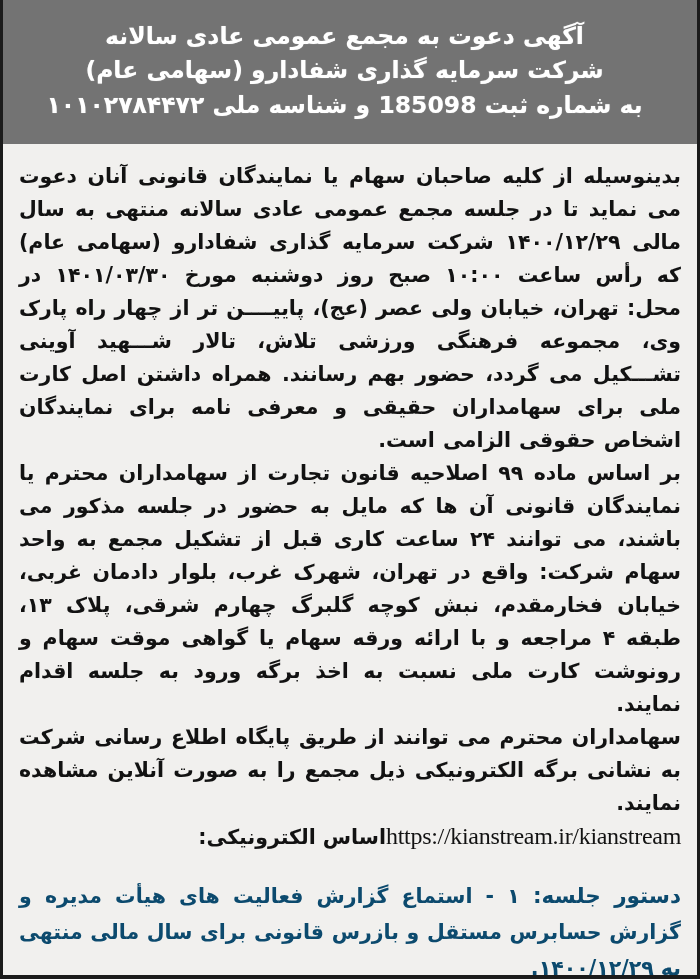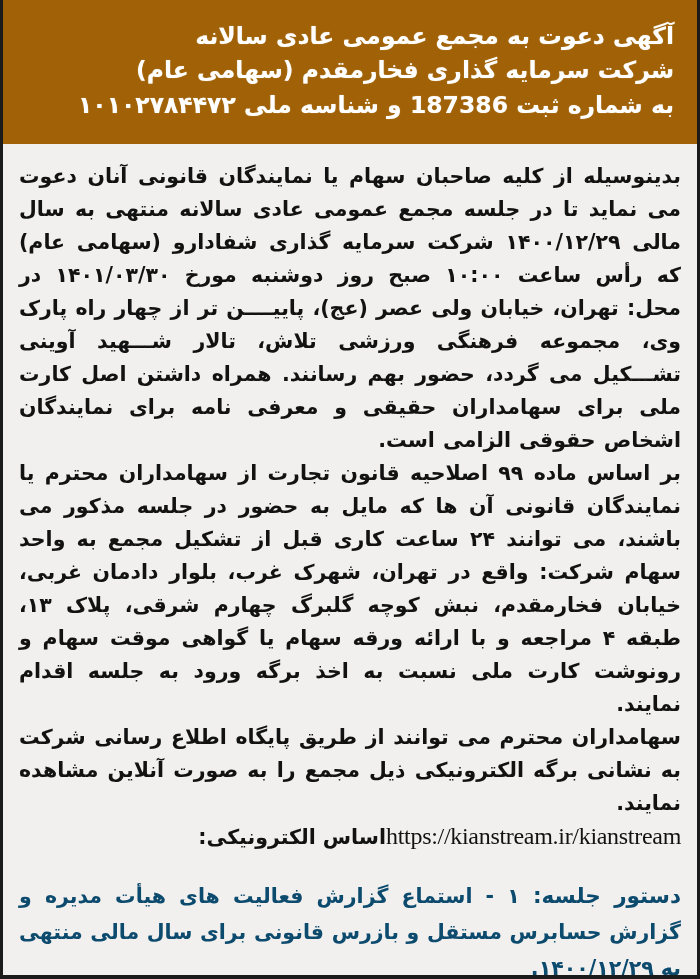--- a/index.html
+++ b/index.html
@@ -19,23 +19,24 @@
     background: #f1f0ee;
     overflow: hidden;
     border-right: 3px solid #1b1b1b;
     border-left: 3px solid #1b1b1b;
     border-bottom: 4px solid #1b1b1b;
     border-top: 0;
   }
 
   
   .masthead {
-    background: #a16207;
+    background: #737373;
     color: #ffffff;
     padding: 8px 23px 10px 12px;
+    text-align: center;
     direction: rtl;
     height: 144px;
     box-sizing: border-box;
     display: flex;
     flex-direction: column;
     justify-content: center;
     gap: 1px;
   }
   .masthead .mh-line {
     font-weight: bold;
@@ -101,22 +102,22 @@
     font-size: 21.5px;
   }
 </style>
 </head>
 <body>
 
 <div class="page">
 
   <div class="masthead">
     <div class="mh-line">آگهی دعوت به مجمع عمومی عادی سالانه</div>
-    <div class="mh-line">شرکت سرمایه گذاری فخارمقدم (سهامی عام)</div>
-    <div class="mh-line">به شماره ثبت 187386 و شناسه ملی ۱۰۱۰۲۷۸۴۴۷۲</div>
+    <div class="mh-line">شرکت سرمایه گذاری شفادارو (سهامی عام)</div>
+    <div class="mh-line">به شماره ثبت 185098 و شناسه ملی ۱۰۱۰۲۷۸۴۴۷۲</div>
   </div>
 
   <div class="body-area">
 
     <p class="para">بدینوسیله از کلیه صاحبان سهام یا نمایندگان قانونی آنان دعوت می نماید تا در جلسه مجمع عمومی عادی سالانه منتهی به سال مالی ۱۴۰۰/۱۲/۲۹ شرکت سرمایه گذاری شفادارو (سهامی عام) که رأس ساعت ۱۰:۰۰ صبح روز دوشنبه مورخ ۱۴۰۱/۰۳/۳۰ در محل: تهران، خیابان ولی عصر (عج)، پاییــــن تر از چهار راه پارک وی، مجموعه فرهنگی ورزشی تلاش، تالار شـــهید آوینی تشـــکیل می گردد، حضور بهم رسانند. همراه داشتن اصل کارت ملی برای سهامداران حقیقی و معرفی نامه برای نمایندگان اشخاص حقوقی الزامی است.</p>
 
     <p class="para">بر اساس ماده ۹۹ اصلاحیه قانون تجارت از سهامداران محترم یا نمایندگان قانونی آن ها که مایل به حضور در جلسه مذکور می باشند، می توانند ۲۴ ساعت کاری قبل از تشکیل مجمع به واحد سهام شرکت: واقع در تهران، شهرک غرب، بلوار دادمان غربی، خیابان فخارمقدم، نبش کوچه گلبرگ چهارم شرقی، پلاک ۱۳، طبقه ۴ مراجعه و با ارائه ورقه سهام یا گواهی موقت سهام و رونوشت کارت ملی نسبت به اخذ برگه ورود به جلسه اقدام نمایند.</p>
 
     <p class="para">سهامداران محترم می توانند از طریق پایگاه اطلاع رسانی شرکت به نشانی برگه الکترونیکی ذیل مجمع را به صورت آنلاین مشاهده نمایند.</p>
 

